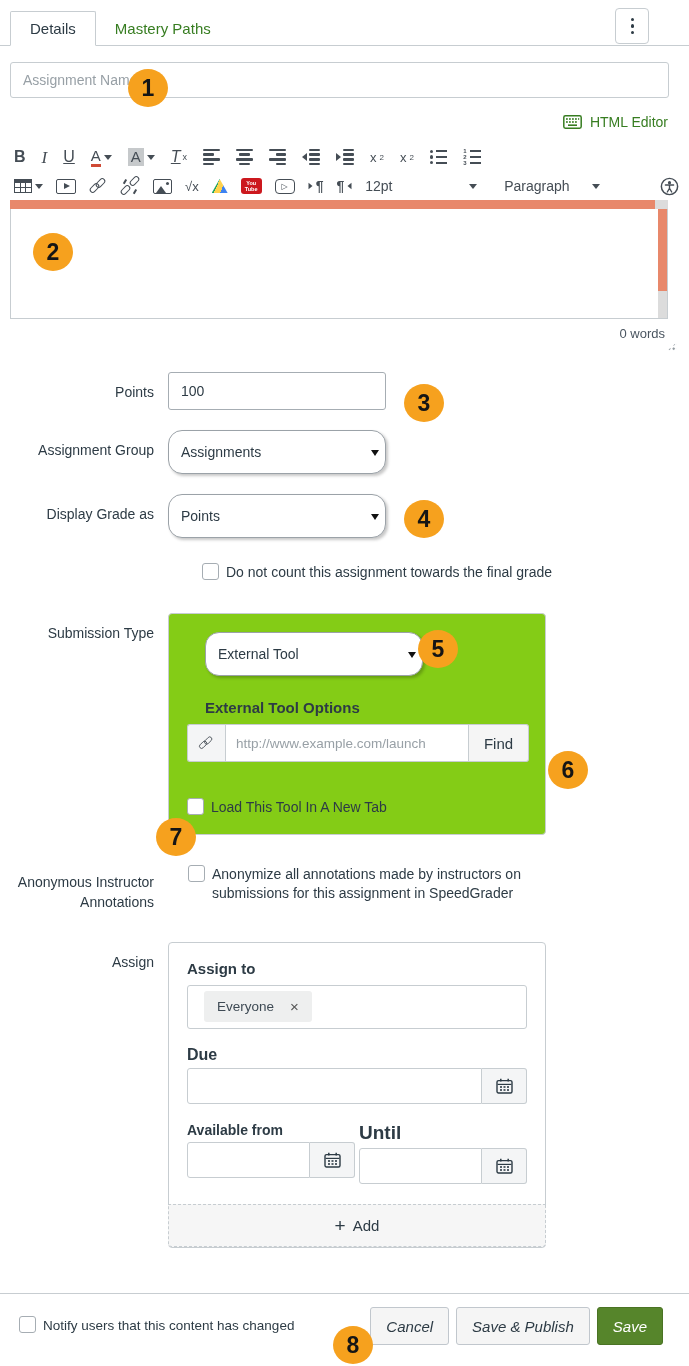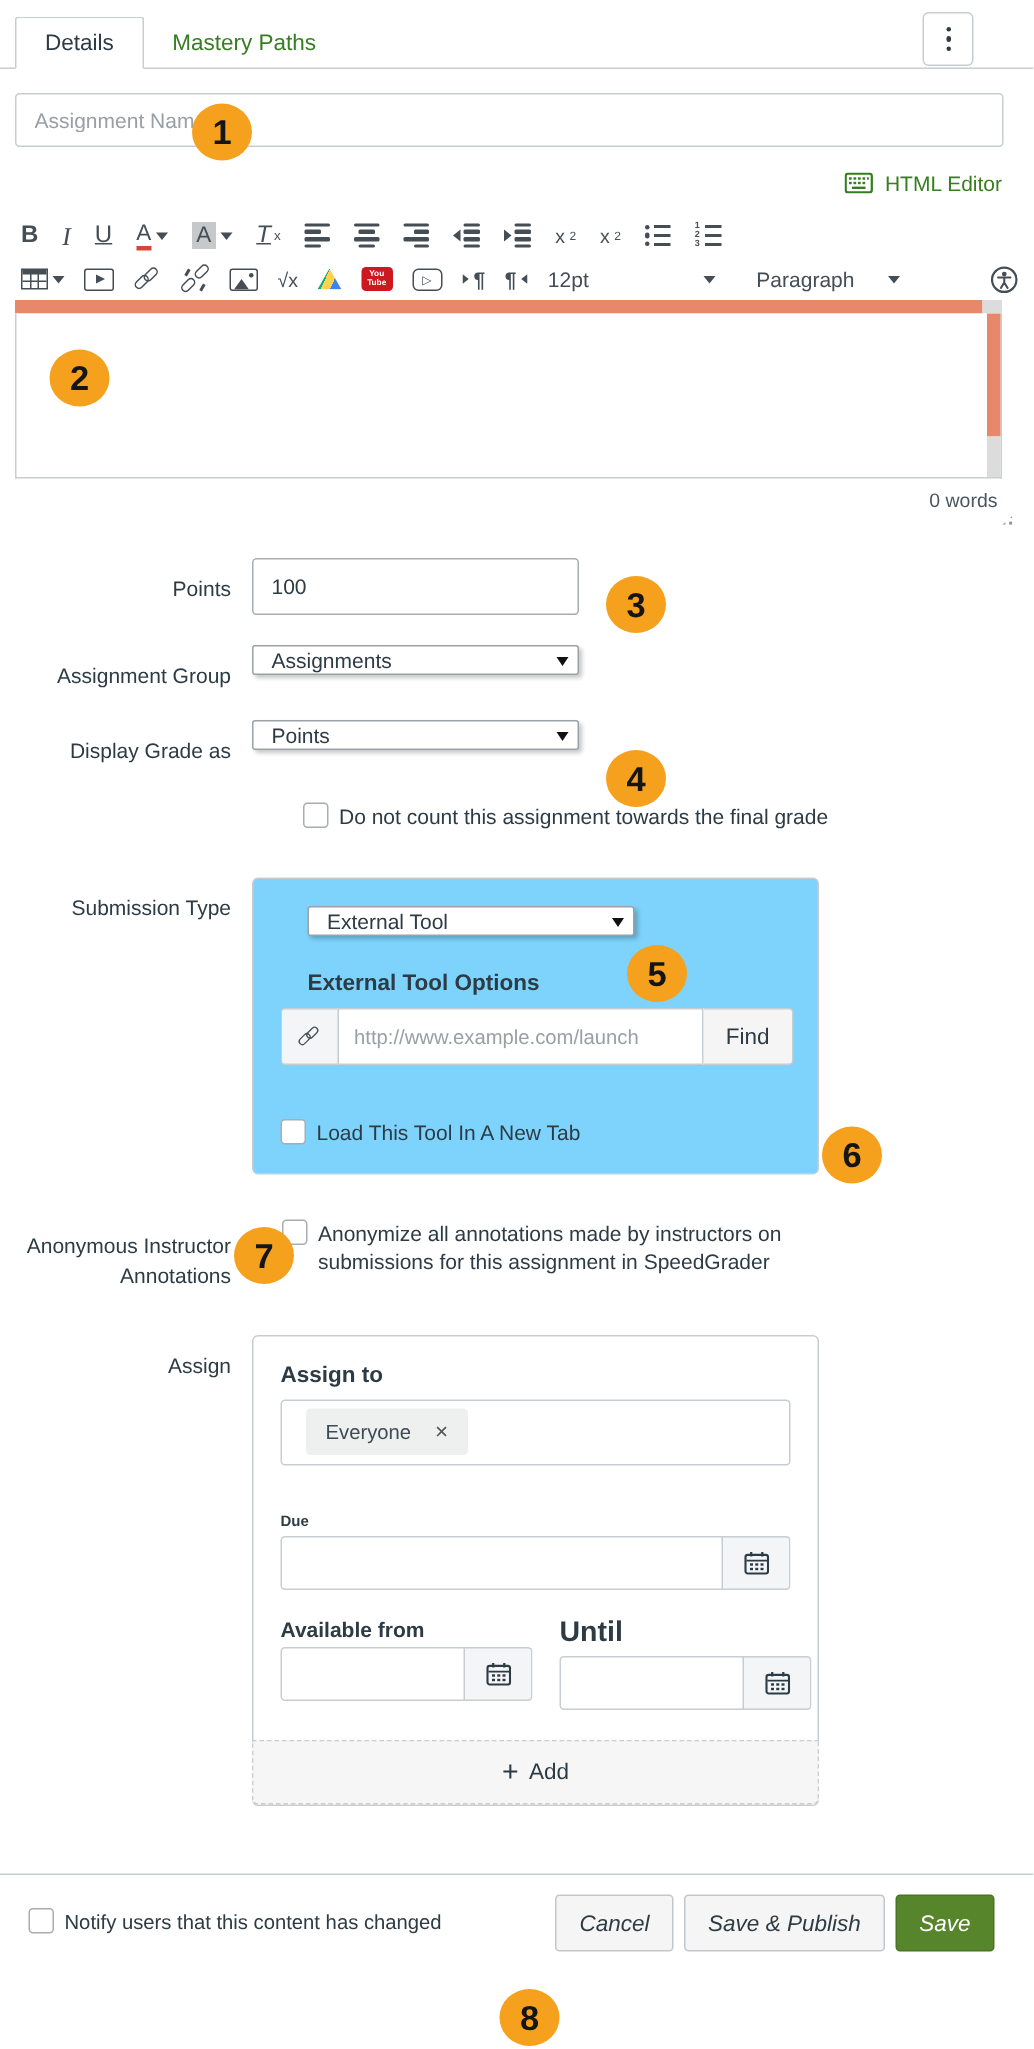--- a/index.html
+++ b/index.html
@@ -118,57 +118,57 @@
     background-image:radial-gradient(#8a9298 1px,transparent 1.3px);
     background-size:4.5px 4.5px; clip-path:polygon(100% 0,100% 100%,0 100%); cursor:nwse-resize; }
 
   
   .form { margin-top:21px; }
   .frow { display:flex; margin-bottom:20px; }
   .flabel { width:168px; text-align:right; padding:10px 14px 0 0; font-size:14px; line-height:20px; }
   .ti { border:1px solid #A6ADB3; border-radius:3px; height:38px; padding:0 12px; font-size:14px;
     font-family:inherit; color:#2D3B45; }
   .ti-points { width:218px; }
-  .sel { position:relative; width:218px; height:20px; border:1px solid #9BA2A8; border-radius:2px;
+  .sel { position:relative; width:218px; height:44px; border:1px solid #9BA2A8; border-radius:14px;
     background:#fff; box-shadow:2px 2px 3px rgba(0,0,0,.22); display:flex; align-items:center;
     padding:0 26px 0 12px; font-size:14px; cursor:pointer; }
   .sel::after { content:""; position:absolute; right:6px; top:50%; margin-top:-2px;
     border-left:4.5px solid transparent; border-right:4.5px solid transparent; border-top:6px solid #111; }
   .cbrow { display:flex; align-items:flex-start; gap:7px; font-size:14px; line-height:19px; cursor:pointer; }
   .cb { width:17px; height:17px; border:1px solid #A6ADB3; border-radius:3px; background:#fff; flex:none; margin-top:0; }
   .omit-row { margin:25px 0 0 202px; height:18px; }
   .row-sub { margin-top:32px; margin-bottom:0; }
-  .gbox { margin-left:0; width:378px; border:1px solid #C7CDD1; border-radius:4px; padding:18px; background:#7dd3fc; }
+  .gbox { margin-left:0; width:378px; border:1px solid #C7CDD1; border-radius:4px; padding:18px; background:#84cc16; }
   .gbox .sel { margin-left:18px; width:218px; }
   .subhead { font-weight:bold; font-size:15px; margin-top:23px; padding-left:18px; }
   .urllabel { font-weight:bold; font-size:15px; margin-top:18px; }
   .ugroup { display:flex; margin-top:8px; height:38px; width:342px; }
   .uaddon { width:38px; background:#F4F5F6; border:1px solid #C7CDD1; border-right:none;
     border-radius:3px 0 0 3px; display:flex; align-items:center; justify-content:center; }
   .uinput { flex:1; border:1px solid #C7CDD1; border-radius:0; padding:0 10px; font-size:13.5px;
     font-family:inherit; color:#2D3B45; min-width:0; }
   .findbtn { width:60px; background:#F5F5F5; border:1px solid #C7CDD1; border-left:none;
     border-radius:0 3px 3px 0; font-size:15px; font-family:inherit; color:#2D3B45; cursor:pointer; }
   .newtab { margin-top:36px; height:18px; }
   .row-anon { margin-top:27px; margin-bottom:0; }
   .row-anon .cbrow { max-width:360px; padding-top:3px; }
   .row-assign { margin-top:30px; margin-bottom:0; }
   .abox { width:378px; border:1px solid #C7CDD1; border-radius:4px; padding:17px 18px 0; background:#fff; }
   .bhead { font-weight:bold; font-size:15px; }
   .tokenfield { margin-top:8px; min-height:44px; border:1px solid #C7CDD1; border-radius:3px; padding:5px 16px; }
   .token { display:inline-flex; align-items:center; gap:16px; background:#EEEFEF; border-radius:3px;
     padding:8px 13px; font-size:13.5px; color:#3E4A54; cursor:default; }
   .token .x { font-size:15px; line-height:1; color:#555; cursor:pointer; }
-  .duelabel { font-weight:bold; font-size:10px; margin-top:32px; }
+  .duelabel { font-weight:bold; font-size:16px; margin-top:17px; }
   .dgroup { display:flex; margin-top:4px; height:36px; }
   .dinput { flex:1; border:1px solid #C7CDD1; border-radius:3px 0 0 3px; padding:0 8px;
     font-size:14px; font-family:inherit; min-width:0; }
   .calbtn { width:45px; background:#F4F5F6; border:1px solid #C7CDD1; border-left:none;
     border-radius:0 3px 3px 0; display:flex; align-items:center; justify-content:center; cursor:pointer; }
-  .cols { display:flex; gap:18px; margin-top:18px; }
+  .cols { display:flex; gap:4px; margin-top:18px; }
   .col { width:168px; }
   .col .dgroup { margin-top:4px; }
   .addbar { margin:20px -19px 0; background:#F6F6F6; border:1px dashed #C7CDD1;
     border-radius:0 0 4px 4px; padding:12px; display:flex; justify-content:center; align-items:center;
     gap:7px; font-size:15px; color:#2D3B45; cursor:pointer; }
   .plus { font-size:19px; font-weight:400; line-height:14px; }
 
   
   .page-divider { border-top:1px solid #C7CDD1; margin-top:45px; }
   .page-footer { display:flex; align-items:flex-start; padding:13px 26px 0 19px; }

